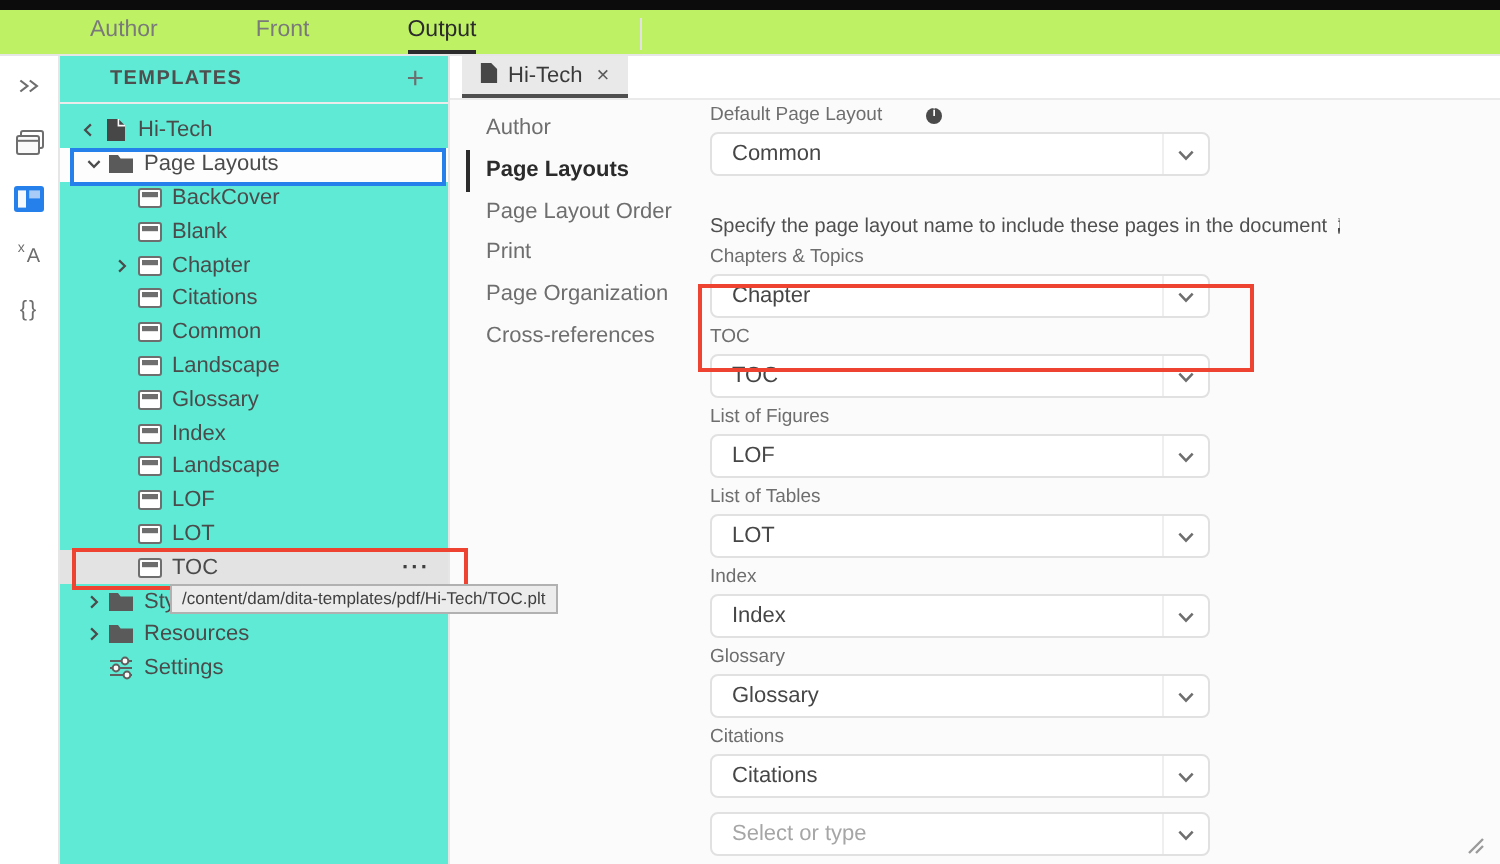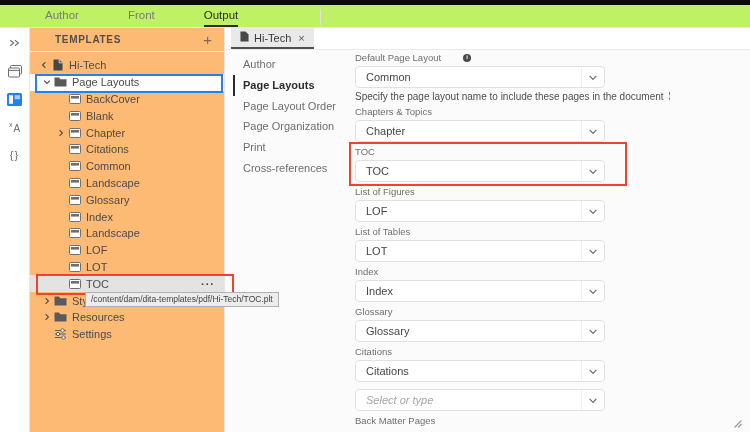--- a/index.html
+++ b/index.html
@@ -19,21 +19,21 @@
   
   #rail{position:absolute;left:0;top:28px;width:30px;height:404px;background:#fff;
         border-right:1px solid #e6e6e6;display:flex;flex-direction:column;align-items:center;
         padding-top:7px;gap:12px}
   .rail-icon{width:17px;height:16px;display:flex;align-items:center;justify-content:center;
              color:#6e6e6e;cursor:pointer;font-size:11px}
   .rail-icon .sup-x{font-size:7px;vertical-align:5px;margin-right:1px}
   .rail-icon .big-a{font-size:10px}
 
   
-  #panel{position:absolute;left:30px;top:28px;width:195px;height:404px;background:#fdba74;
+  #panel{position:absolute;left:30px;top:28px;width:195px;height:404px;background:#5eead4;
          border-right:1px solid #e6e6e6}
   #panel-header{height:24px;display:flex;align-items:center;padding:0 12px 0 25px;
                 border-bottom:1px solid #ebebeb}
   #panel-title{font-size:10px;font-weight:bold;letter-spacing:.7px;color:#4f4f4f;flex:1}
   #panel-add{font-size:15px;color:#6e6e6e;cursor:pointer;line-height:15px}
   #tree{padding-top:5px}
   .tree-row{height:16.8px;display:flex;align-items:center;font-size:11px;color:#4b4b4b;cursor:pointer}
   .tree-row.d0{padding-left:9px}
   .tree-row.d1{padding-left:12px}
   .tree-row.d2{padding-left:26px}
@@ -68,24 +68,24 @@
 
   
   #form{position:absolute;left:130px;top:24px;width:290px}
   .form-label{font-size:9.5px;color:#6e6e6e;height:11px;line-height:11px;display:flex;
               align-items:center;gap:22px;white-space:nowrap}
   .info-dot{width:8px;height:8px;border-radius:50%;background:#4a4a4a;color:#fff;font-size:6px;
             display:inline-flex;align-items:center;justify-content:center;font-weight:bold;cursor:pointer}
   .select-box{margin-top:3px;width:250px;height:22px;background:#fff;border:1px solid #e1e1e1;
               border-radius:4px;display:flex;align-items:center;cursor:pointer}
   .select-value{flex:1;font-size:11px;color:#464646;padding-left:10px;white-space:nowrap;overflow:hidden}
-  .select-value.placeholder{color:#a6a6a6;font-style:italic}
+  .select-value.placeholder{color:#a6a6a6;}
   .select-chevron{width:23px;align-self:stretch;display:flex;align-items:center;justify-content:center;
                   border-left:1px solid #efefef}
-  .help-text{margin-top:2px;font-size:10px;color:#4f4f4f;display:flex;align-items:center;gap:5px;
+  .help-text{margin-top:19px;font-size:10px;color:#4f4f4f;display:flex;align-items:center;gap:5px;
              height:12px;white-space:nowrap}
   .field-group{margin-top:2px;padding-top:2px}
 
   #grip{position:absolute;left:731px;top:415px;width:12px;height:12px;cursor:nwse-resize}
 </style>
 </head>
 <body>
 
 <div id="topbar"></div>
 
@@ -335,22 +335,22 @@
             <path d="M0.5 0.5 L6.2 0.5 L9.5 3.8 L9.5 11.5 L0.5 11.5 Z" fill="#474747"></path>
           </svg></span>
       <span>Hi-Tech</span>
       <span id="doc-tab-close">×</span>
     </div>
   </div>
   <div id="subnav">
       <div class="subnav-item">Author</div>
       <div class="subnav-item active">Page Layouts</div>
       <div class="subnav-item">Page Layout Order</div>
+      <div class="subnav-item">Print</div>
       <div class="subnav-item">Page Organization</div>
-      <div class="subnav-item">Print</div>
       <div class="subnav-item">Cross-references</div>
     </div>
   <div id="form">
     <div class="form-label">
       <span>Default Page Layout</span>
       <span class="info-dot">i</span>
     </div>
     <div class="select-box">
       <span class="select-value">Common</span>
       <span class="select-chevron">

